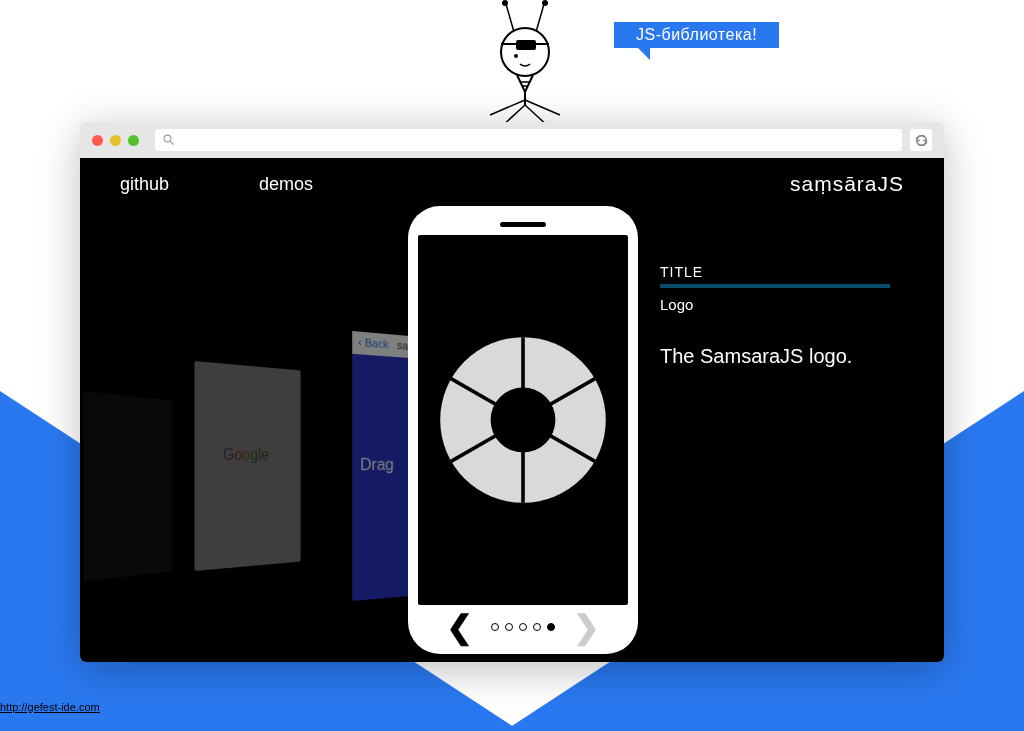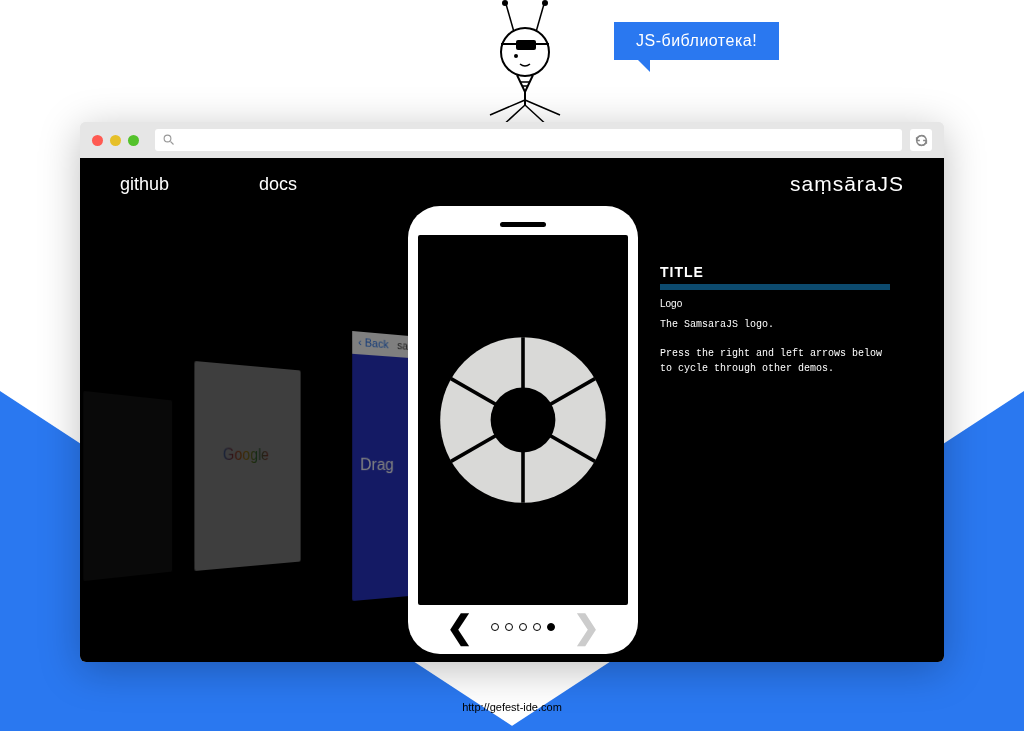--- a/index.html
+++ b/index.html
@@ -26,21 +26,21 @@
   right: 0;
   border-left: 520px solid transparent;
   border-bottom: 340px solid #2a78f0;
 }
 .speech-bubble {
   position: absolute;
   top: 22px;
   left: 614px;
   background: #2a78f0;
   color: #fff;
-  padding: 10px 22px;
+  padding: 4px 22px;
   font-size: 16px;
   font-weight: 300;
   letter-spacing: 0.5px;
 }
 .speech-bubble::after {
   content: '';
   position: absolute;
   left: 20px;
   bottom: -12px;
   border: 8px solid transparent;
@@ -52,23 +52,23 @@
   top: 0;
   left: 460px;
   width: 130px;
   height: 130px;
 }
 .footer-link {
   position: absolute;
   bottom: 18px;
   left: 0;
   right: 0;
-  text-align: center;
   font-size: 11px;
   color: #000;
+  text-decoration: underline;
 }
 .browser {
   position: absolute;
   top: 122px;
   left: 80px;
   width: 864px;
   height: 540px;
   background: #e6e6e6;
   border-radius: 6px;
   box-shadow: 0 8px 40px rgba(0,0,0,0.25);
@@ -199,28 +199,28 @@
 .card3-drag{position:absolute;top:120px;left:8px;color:#fff;font-size:16px;}
 .info-panel {
   position: absolute;
   left: 580px;
   top: 58px;
   width: 230px;
   color: #fff;
 }
 .info-title {
   font-size: 14px;
-  font-weight: 700;
+  font-weight: 400;
   letter-spacing: 1px;
-  border-bottom: 6px solid #0c4a6e;
+  border-bottom: 4px solid #0c4a6e;
   padding-bottom: 4px;
   margin-bottom: 8px;
 }
-.info-value { font-size: 10px; font-weight: 300; margin-bottom: 8px; }
-.info-text { font-size: 10px; font-weight: 300; line-height: 1.5; margin-bottom: 14px; font-family: Liberation Mono, monospace; }
+.info-value { font-size: 15px; font-weight: 300; margin-bottom: 28px; }
+.info-text { font-size: 20px; font-weight: 300; line-height: 1.5; margin-bottom: 14px; }
 </style>
 </head>
 <body>
 
 <div class="bg-triangle bg-left"></div>
 <div class="bg-triangle bg-right"></div>
 
 <div class="speech-bubble">
   <span>JS-библиотека!</span>
 </div>
@@ -262,21 +262,21 @@
         <path d="M 2 8 A 6 6 0 1 1 4 12.5 M 2 8 L 2 4 M 2 8 L 6 8" fill="none" stroke="#888" stroke-width="1.8"></path>
         <path d="M 14 8 A 6 6 0 1 1 12 3.5 M 14 8 L 14 12 M 14 8 L 10 8" fill="none" stroke="#888" stroke-width="1.8"></path>
       </svg>
     </div>
   </div>
 
   <div class="viewport">
     <div class="topnav">
       <div class="nav-left">
         <span class="nav-item">github</span>
-        <span class="nav-item">docs</span>
+        <span class="nav-item">demos</span>
       </div>
       <div class="nav-logo">saṃsāraJS</div>
     </div>
 
     <div class="stage">
 
       <div class="carousel-card card1"></div>
       <div class="carousel-card card2"></div>
       <div class="carousel-card card3">
         <div class="card3-back">
@@ -312,21 +312,20 @@
             <span class="dot active"></span>
           </div>
           <span class="arrow disabled">❯</span>
         </div>
       </div>
 
       <div class="info-panel">
         <div class="info-title">TITLE</div>
         <div class="info-value">Logo</div>
         <div class="info-text">The SamsaraJS logo.</div>
-        <div class="info-text">Press the right and left arrows below to cycle through other demos.</div>
       </div>
 
     </div>
   </div>
 </div>
 
 <div class="footer-link">
   <span>http://gefest-ide.com</span>
 </div>
 

